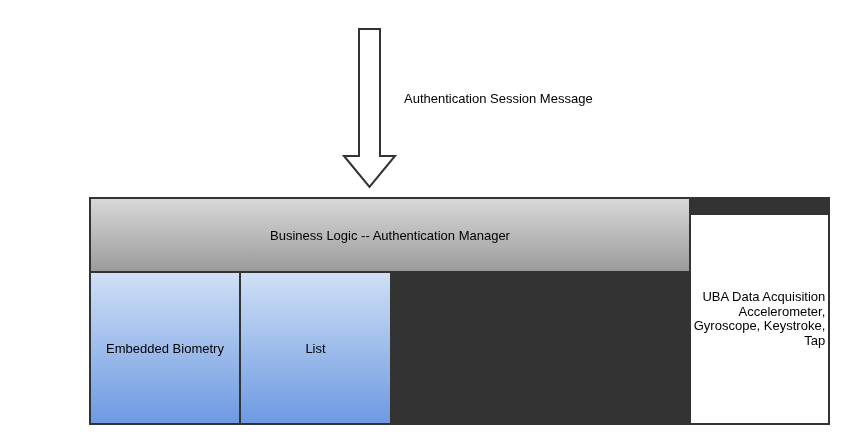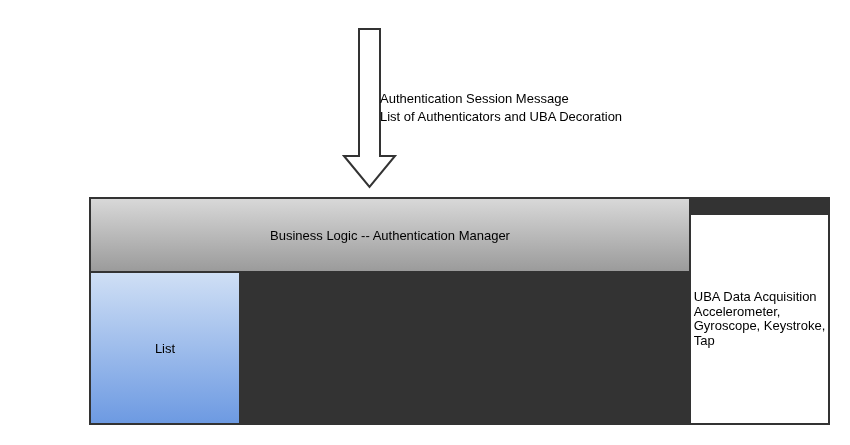--- a/index.html
+++ b/index.html
@@ -8,39 +8,39 @@
     position:relative;
     font-family:"Liberation Sans", sans-serif;
     color:#000000;
   }
 
   
   .arrow-wrap { position:absolute; left:342px; top:27px; width:56px; height:163px; }
 
   
   .annotation {
-    position:absolute; left:380px; top:90px;
+    position:absolute; left:404px; top:90px;
     font-size:13px; line-height:18px; color:#000;
     white-space:nowrap;
   }
 
   
   .diagram {
     position:absolute; left:89px; top:197px;
     width:741px; height:228px;
     display:grid;
     grid-template-columns:148px 149px 149px 146px 1fr;
     grid-template-rows:72px 1fr;
     gap:2px;
     background:#333333;          
     border:2px solid #333333;
   }
   .cell {
     display:flex; align-items:center; justify-content:center;
-    text-align:left; font-size:13px; color:#000;
+    text-align:right; font-size:13px; color:#000;
     overflow:hidden;
   }
   .header-cell {
     grid-column:1 / 5; grid-row:1;
     background:linear-gradient(to bottom, #d8d8d8 0%, #9b9b9b 100%);
   }
   .auth-cell {
     grid-row:2;
     background:linear-gradient(to bottom, #cfdff5 0%, #6d9ae2 100%);
   }
@@ -57,26 +57,26 @@
 <body>
 
 <div class="arrow-wrap">
   <svg width="56" height="163" viewBox="0 0 56 163" xmlns="http://www.w3.org/2000/svg">
     <polygon points="17,2 38,2 38,129 53,129 27.5,160 2,129 17,129" fill="#ffffff" stroke="#333333" stroke-width="2" stroke-linejoin="miter"></polygon>
   </svg>
 </div>
 
 <div class="annotation">
   <div>Authentication Session Message</div>
-  <div>List of Authenticators and UBA Decoration</div>
 </div>
 
 <div class="diagram">
   <div class="cell header-cell">Business Logic -- Authentication Manager</div>
 
+  <div class="cell auth-cell">Embedded Biometry</div>
 
 
   <div class="cell auth-cell">List</div>
 
 
   <div class="cell side-cell">UBA Data Acquisition
 Accelerometer,
 Gyroscope, Keystroke,
 Tap</div>
 </div>

